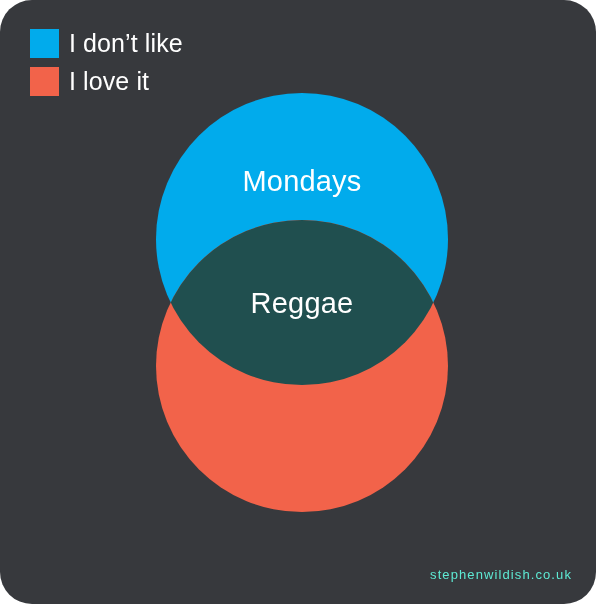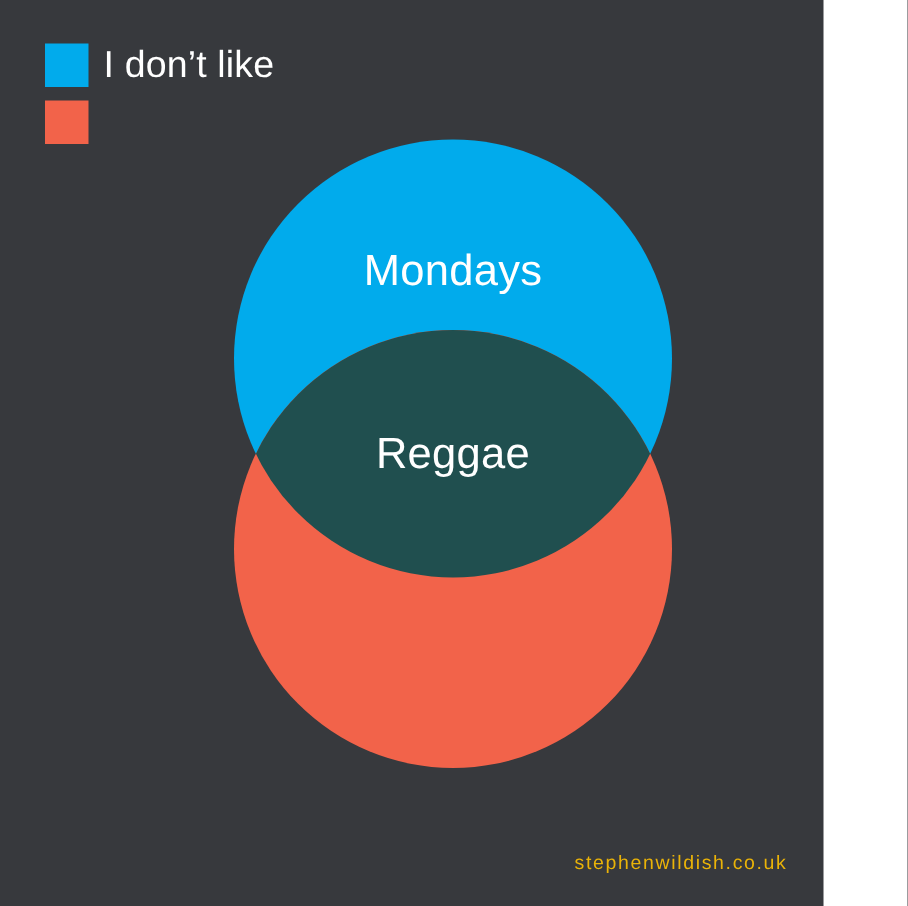--- a/index.html
+++ b/index.html
@@ -7,24 +7,25 @@
     padding: 0;
   }
   body {
     width: 605px;
     height: 604px;
     overflow: hidden;
     font-family: "Liberation Sans", sans-serif;
   }
   #infographic {
     position: relative;
-    width: 549px;
+    width: 596px;
     height: 604px;
     background: #37393d;
     overflow: hidden;
+    border-radius: 32px;
   }
 
   
   .legend {
     position: absolute;
     left: 30px;
     top: 29px;
   }
   .legend-row {
     display: flex;
@@ -105,20 +106,21 @@
 
   <div class="legend">
 
     <div class="legend-row">
       <span class="legend-swatch" id="swatch-0" style="background: rgb(1, 171, 236);"></span>
       <span class="legend-label">I don’t like</span>
     </div>
 
     <div class="legend-row">
       <span class="legend-swatch" id="swatch-1" style="background: rgb(242, 99, 74);"></span>
+      <span class="legend-label">I love it</span>
     </div>
 
   </div>
 
   <svg class="venn" viewBox="0 0 605 604">
     <defs>
       <clipPath id="clip-top-circle">
         <circle id="clip-circle-top" cx="302" cy="239" r="146"></circle>
       </clipPath>
     </defs>
@@ -127,15 +129,15 @@
     <g clip-path="url(#clip-top-circle)">
       <circle id="circle-intersection" cx="302" cy="366" r="146" fill="#204f4f"></circle>
     </g>
   </svg>
 
   <div class="venn-label" id="label-top" style="color: rgb(255, 255, 255);">Mondays</div>
 
   <div class="venn-label" id="label-mid" style="color: rgb(255, 255, 255);">Reggae</div>
 
 
-  <div class="credit" style="color: #eab308;">stephenwildish.co.uk</div>
+  <div class="credit" style="color: #5eead4;">stephenwildish.co.uk</div>
 
 </div>
 
 </body></html>

